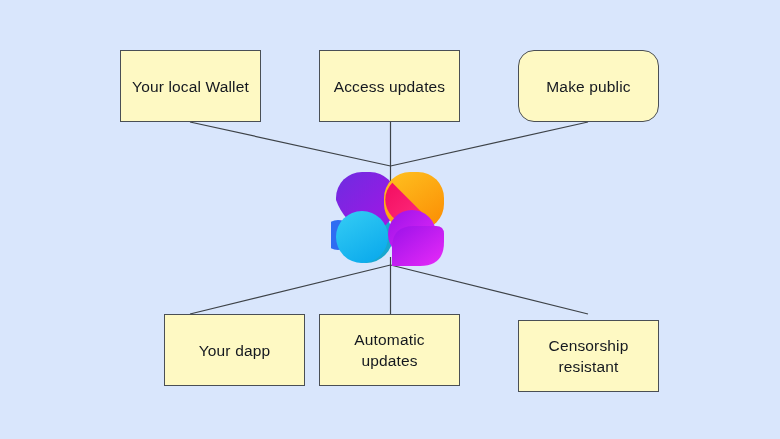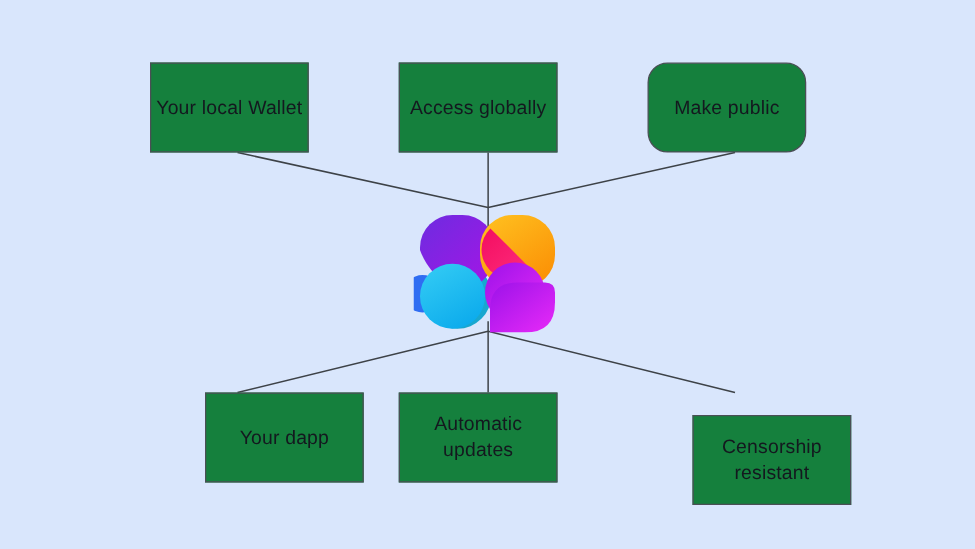--- a/index.html
+++ b/index.html
@@ -17,23 +17,23 @@
   .connectors {
     position: absolute;
     left: 0;
     top: 0;
     width: 780px;
     height: 439px;
     pointer-events: none;
   }
   .node-box {
     position: absolute;
-    width: 127px;
+    width: 141px;
     height: 72px;
-    background: #15803d;
+    background: #fef9c3;
     border: 1.4px solid #4a4f55;
     box-sizing: border-box;
     display: flex;
     align-items: center;
     justify-content: center;
     z-index: 2;
   }
   .node-label {
     font-size: 15.5px;
     line-height: 21px;
@@ -42,21 +42,21 @@
     text-align: center;
   }
   .node-label.two-line {
     max-width: 100px;
   }
   .box-1 { left: 120px; top: 50px; }
   .box-2 { left: 319px; top: 50px; }
   .box-3 { left: 518px; top: 50px; border-radius: 16px; }
   .box-4 { left: 120px; top: 314px; margin-left: 44px; }
   .box-5 { left: 319px; top: 314px; }
-  .box-6 { left: 518px; top: 332px; margin-left: 36px; }
+  .box-6 { left: 518px; top: 320px; }
   .logo-wrap {
     position: absolute;
     left: 331px;
     top: 172px;
     width: 113px;
     height: 94px;
     z-index: 3;
   }
   .logo-wrap svg {
     display: block;
@@ -77,21 +77,21 @@
       <line x1="190" y1="314" x2="390.5" y2="265"></line>
       <line x1="390.5" y1="314" x2="390.5" y2="257"></line>
       <line x1="588" y1="314" x2="390.5" y2="265"></line>
     </g>
   </svg>
 
   <div class="node-box box-1">
     <span class="node-label">Your local Wallet</span>
   </div>
   <div class="node-box box-2">
-    <span class="node-label">Access globally</span>
+    <span class="node-label">Access updates</span>
   </div>
   <div class="node-box box-3">
     <span class="node-label">Make public</span>
   </div>
 
   <div class="node-box box-4">
     <span class="node-label">Your dapp</span>
   </div>
   <div class="node-box box-5">
     <span class="node-label two-line">Automatic updates</span>

